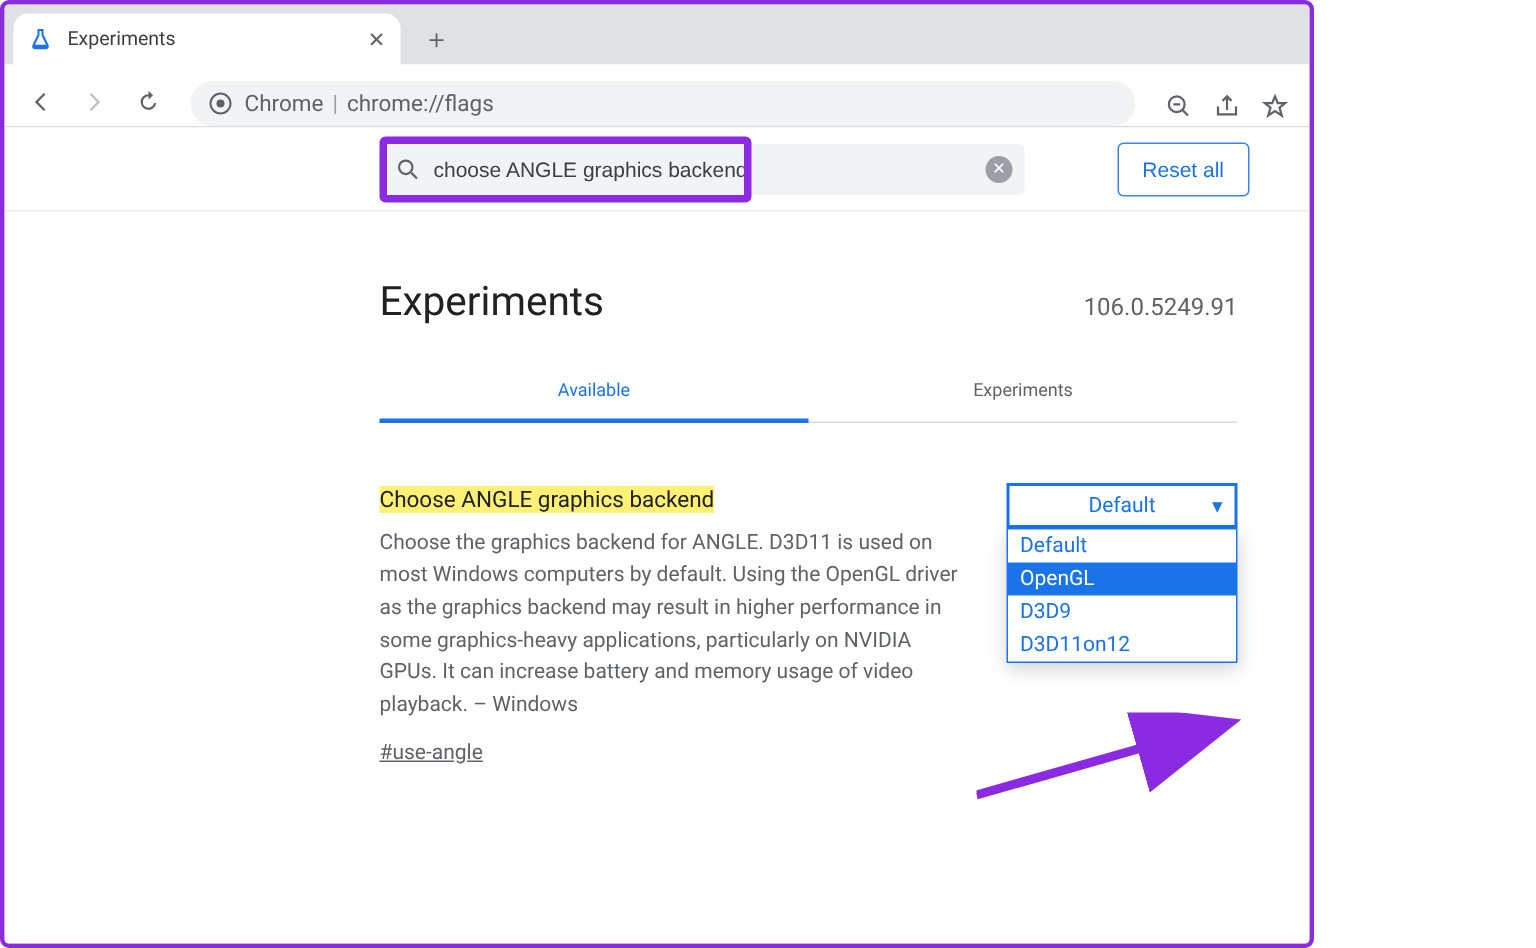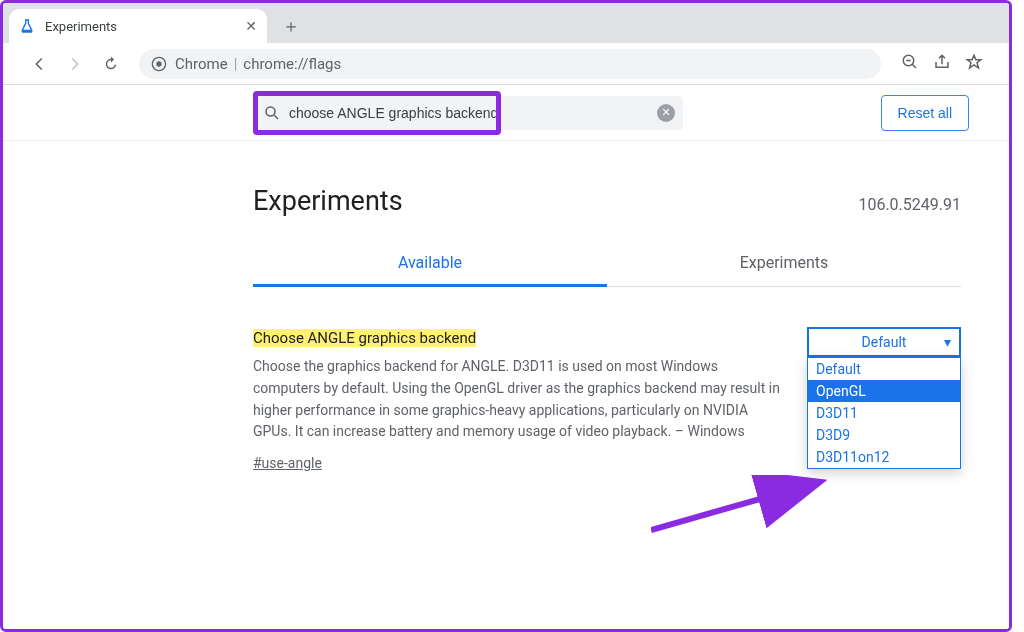--- a/index.html
+++ b/index.html
@@ -1,27 +1,27 @@
 <!DOCTYPE html>
 <html><head>
 <meta charset="utf-8">
 <style>
   * { box-sizing: border-box; margin: 0; padding: 0; }
   html, body { width: 1024px; height: 632px; font-family: "Segoe UI", Roboto, Arial, sans-serif; background:#fff; }
   
-  .frame { width:1012px; height:632px; border:3px solid #8a2be2; border-radius:6px; overflow:hidden; position:relative; }
+  .frame { width:876px; height:632px; border:3px solid #8a2be2; border-radius:6px; overflow:hidden; position:relative; }
   
   .tabstrip { height:40px; background:#dfe1e5; display:flex; align-items:flex-end; }
   .tab { background:#fff; height:34px; margin-left:6px; border-top-left-radius:10px; border-top-right-radius:10px; display:flex; align-items:center; padding:0 10px; width:258px; position:relative; }
   .favicon { width:16px; height:16px; margin-right:10px; }
   .tab-title { font-size:13px; color:#3c4043; }
   .tab-close { position:absolute; right:8px; top:50%; transform:translateY(-50%); width:16px; height:16px; display:flex; align-items:center; justify-content:center; color:#5f6368; font-size:14px; }
   .newtab { width:28px; height:28px; margin-left:10px; margin-bottom:3px; border-radius:50%; display:flex; align-items:center; justify-content:center; color:#5f6368; font-size:18px; }
   
-  .toolbar { height:42px; background:#fff; border-bottom:1px solid #dadce0; display:flex; align-items:center; padding:0 20px; gap:4px; }
+  .toolbar { height:42px; background:#fff; border-bottom:1px solid #dadce0; display:flex; align-items:flex-end; padding:0 8px; gap:4px; }
   .nav-btn { width:32px; height:32px; display:flex; align-items:center; justify-content:center; color:#5f6368; border-radius:50%; }
   .nav-btn.disabled { color:#bdc1c6; }
   .omnibox { flex:1; height:30px; background:#f1f3f4; border-radius:15px; display:flex; align-items:center; padding:0 12px; margin:0 8px; color:#5f6368; font-size:15px; }
   .omnibox .secure { margin-right:8px; display:flex; align-items:center; }
   .omnibox .chrome-label { color:#5f6368; }
   .omnibox .sep { margin:0 6px; color:#9aa0a6; }
   .omnibox .url { color:#5f6368; }
   .tool-icons { display:flex; gap:14px; margin-left:8px; margin-right:6px; color:#5f6368; }
   
   .page { position:relative; background:#fff; height:calc(632px - 6px - 40px - 42px); }
@@ -31,21 +31,21 @@
   .searchbox svg { flex:none; }
   .searchbox input { flex:1; border:none; background:transparent; outline:none; font-size:14px; color:#3c4043; margin-left:8px; }
   .searchbox .clear { position:absolute; right:8px; width:18px; height:18px; border-radius:50%; background:#9aa0a6; display:flex; align-items:center; justify-content:center; color:#fff; font-size:11px; }
   .reset-btn { margin-left:auto; border:1px solid #3b82f6; background:#fff; color:#1a73e8; height:36px; padding:0 16px; border-radius:4px; font-size:14px; }
   
   .main { padding:24px 48px 0 250px; }
   .h1row { display:flex; align-items:baseline; justify-content:space-between; }
   .h1 { font-size:27px; color:#202124; font-weight:400; }
   .version { font-size:16px; color:#5f6368;margin-top:30px; }
   .tabs { display:flex; margin-top:26px; border-bottom:1px solid #dadce0; }
-  .tabitem { flex:1; text-align:center; padding:10px 0 12px 0; font-size:16px; color:#5f6368; }
+  .tabitem { flex:1; text-align:center; padding:10px 0 12px 0; font-size:12px; color:#5f6368; }
   .tabitem.active { color:#1a73e8; border-bottom:3px solid #1a73e8; margin-bottom:-1px; }
   .flag { display:flex; margin-top:40px; gap:24px; }
   .flag-text { flex:1; font-size:14px; color:#5f6368; line-height:1.55; }
   .flag-title { background:#fff176; color:#202124; display:inline; font-size:15px; }
   .flag-desc { margin-top:6px; }
   .flag-anchor { margin-top:10px; color:#5f6368; text-decoration:underline; display:inline-block; }
   .flag-control { width:154px; position:relative; }
   .select { width:154px; height:30px; border:2px solid #1a73e8; background:#fff; display:flex; align-items:center; justify-content:center; color:#1a73e8; font-size:14px; position:relative; }
   .select .chev { position:absolute; right:8px; color:#1a73e8; }
   .dropdown { position:absolute; top:30px; left:0; width:154px; border:1px solid #1a73e8; background:#fff; box-shadow:0 4px 12px rgba(0,0,0,.18); }
@@ -147,21 +147,20 @@
           <a class="flag-anchor">#use-angle</a>
         </div>
         <div class="flag-control">
           <div class="select">
             <span>Default</span>
             <span class="chev">▾</span>
           </div>
           <div class="dropdown">
             <div class="opt">Default</div>
             <div class="opt sel">OpenGL</div>
-            <div class="opt">D3D11</div>
             <div class="opt">D3D9</div>
             <div class="opt">D3D11on12</div>
           </div>
         </div>
       </div>
     </div>
 
     <svg class="arrow" width="190" height="60">
       <defs>
         <marker id="ah" markerWidth="12" markerHeight="12" refX="10" refY="5" orient="auto">

